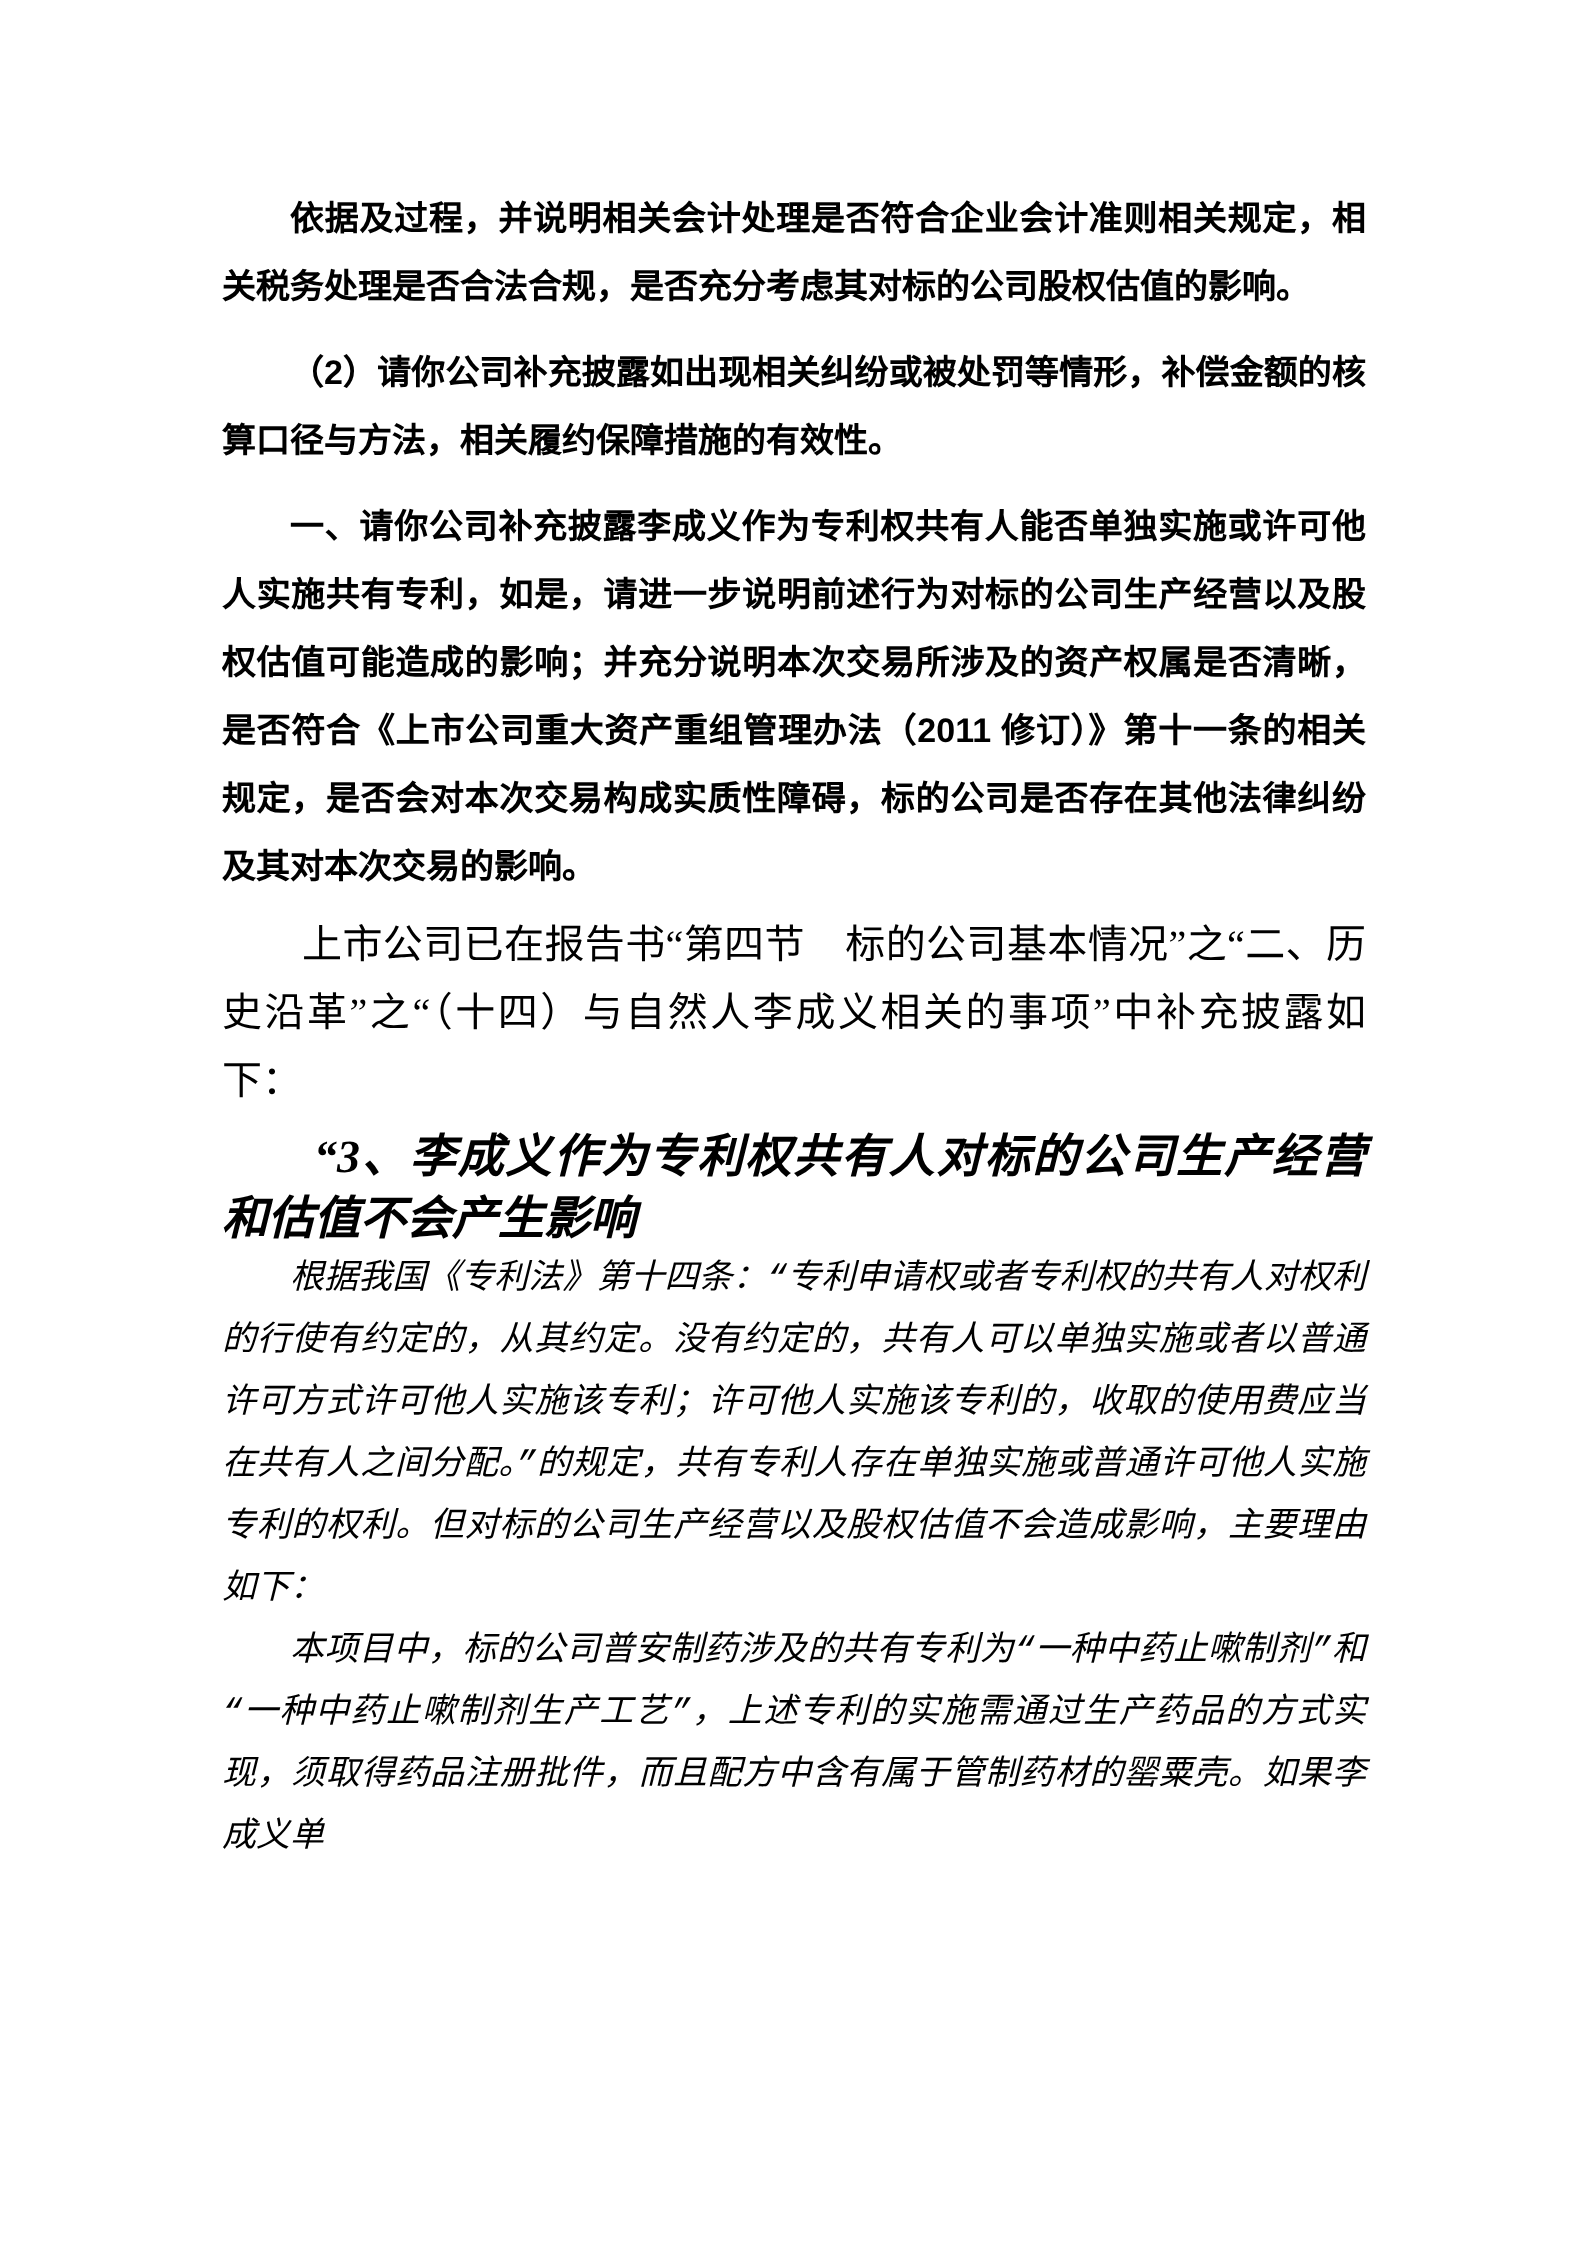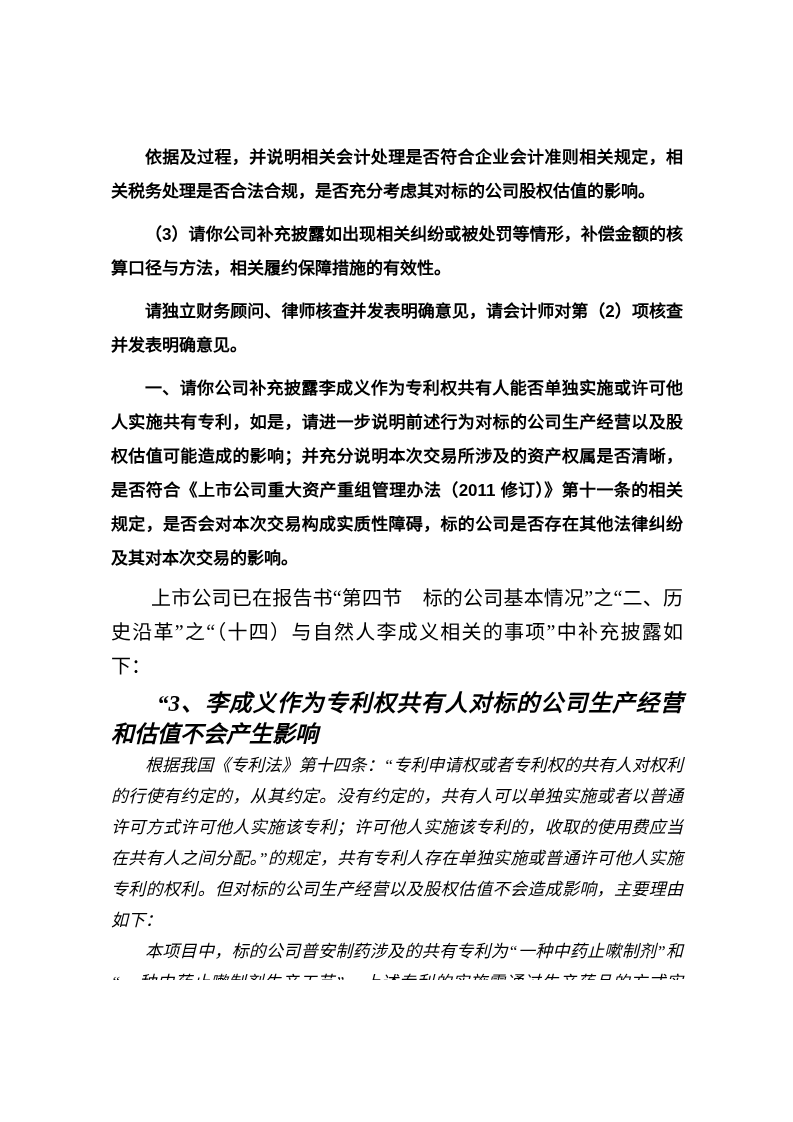--- a/index.html
+++ b/index.html
@@ -7,21 +7,20 @@
     padding: 0;
     background: #ffffff;
   }
   .doc-page {
     position: relative;
     width: 793px;
     height: 932px;
     background: #ffffff;
     overflow: hidden;
     box-sizing: border-box;
-    margin-top: 48px;
   }
   .content {
     position: absolute;
     left: 111px;
     right: 110px;
     top: 93px;
   }
   .content p {
     margin: 0;
     text-indent: 2em;
@@ -38,21 +37,21 @@
   }
   
   .song {
     font-family: "Liberation Serif", "DejaVu Serif", serif;
     font-weight: 400;
     font-size: 20px;
     line-height: 34px;
   }
   
   .kai {
-    font-family: Liberation Serif, serif;
+    font-family: Liberation Mono, monospace;
     font-style: italic;
     font-weight: 400;
     font-size: 17px;
     line-height: 31px;
   }
   .kai-bold {
     font-family: "Liberation Serif", "DejaVu Serif", serif;
     font-style: italic;
     font-weight: 700;
     font-size: 23px;
@@ -71,22 +70,21 @@
     line-height: 20px;
     color: #3b82f6;
   }
 </style>
 </head>
 <body>
 
 <div class="doc-page">
   <div class="content">
     <p class="hei-bold no-indent">依据及过程，并说明相关会计处理是否符合企业会计准则相关规定，相关税务处理是否合法合规，是否充分考虑其对标的公司股权估值的影响。</p>
-    <p class="hei-bold gap">（3）请你公司补充披露如出现相关纠纷或被处罚等情形，补偿金额的核算口径与方法，相关履约保障措施的有效性。</p>
-    <p class="hei-bold gap">请独立财务顾问、律师核查并发表明确意见，请会计师对第（2）项核查并发表明确意见。</p>
+    <p class="hei-bold gap">（2）请你公司补充披露如出现相关纠纷或被处罚等情形，补偿金额的核算口径与方法，相关履约保障措施的有效性。</p>
     <p class="hei-bold gap">一、请你公司补充披露李成义作为专利权共有人能否单独实施或许可他人实施共有专利，如是，请进一步说明前述行为对标的公司生产经营以及股权估值可能造成的影响；并充分说明本次交易所涉及的资产权属是否清晰，是否符合《上市公司重大资产重组管理办法（2011 修订）》第十一条的相关规定，是否会对本次交易构成实质性障碍，标的公司是否存在其他法律纠纷及其对本次交易的影响。</p>
     <p class="song gap-sm">上市公司已在报告书“第四节　标的公司基本情况”之“二、历史沿革”之“（十四）与自然人李成义相关的事项”中补充披露如下：</p>
     <p class="kai-bold gap-sm">“3、李成义作为专利权共有人对标的公司生产经营和估值不会产生影响</p>
     <p class="kai">根据我国《专利法》第十四条：“专利申请权或者专利权的共有人对权利的行使有约定的，从其约定。没有约定的，共有人可以单独实施或者以普通许可方式许可他人实施该专利；许可他人实施该专利的，收取的使用费应当在共有人之间分配。”的规定，共有专利人存在单独实施或普通许可他人实施专利的权利。但对标的公司生产经营以及股权估值不会造成影响，主要理由如下：</p>
     <p class="kai">本项目中，标的公司普安制药涉及的共有专利为“一种中药止嗽制剂”和“一种中药止嗽制剂生产工艺”，上述专利的实施需通过生产药品的方式实现，须取得药品注册批件，而且配方中含有属于管制药材的罂粟壳。如果李成义单</p>
   </div>
 
   <div class="page-number">5 / 146</div>
 </div>
 

